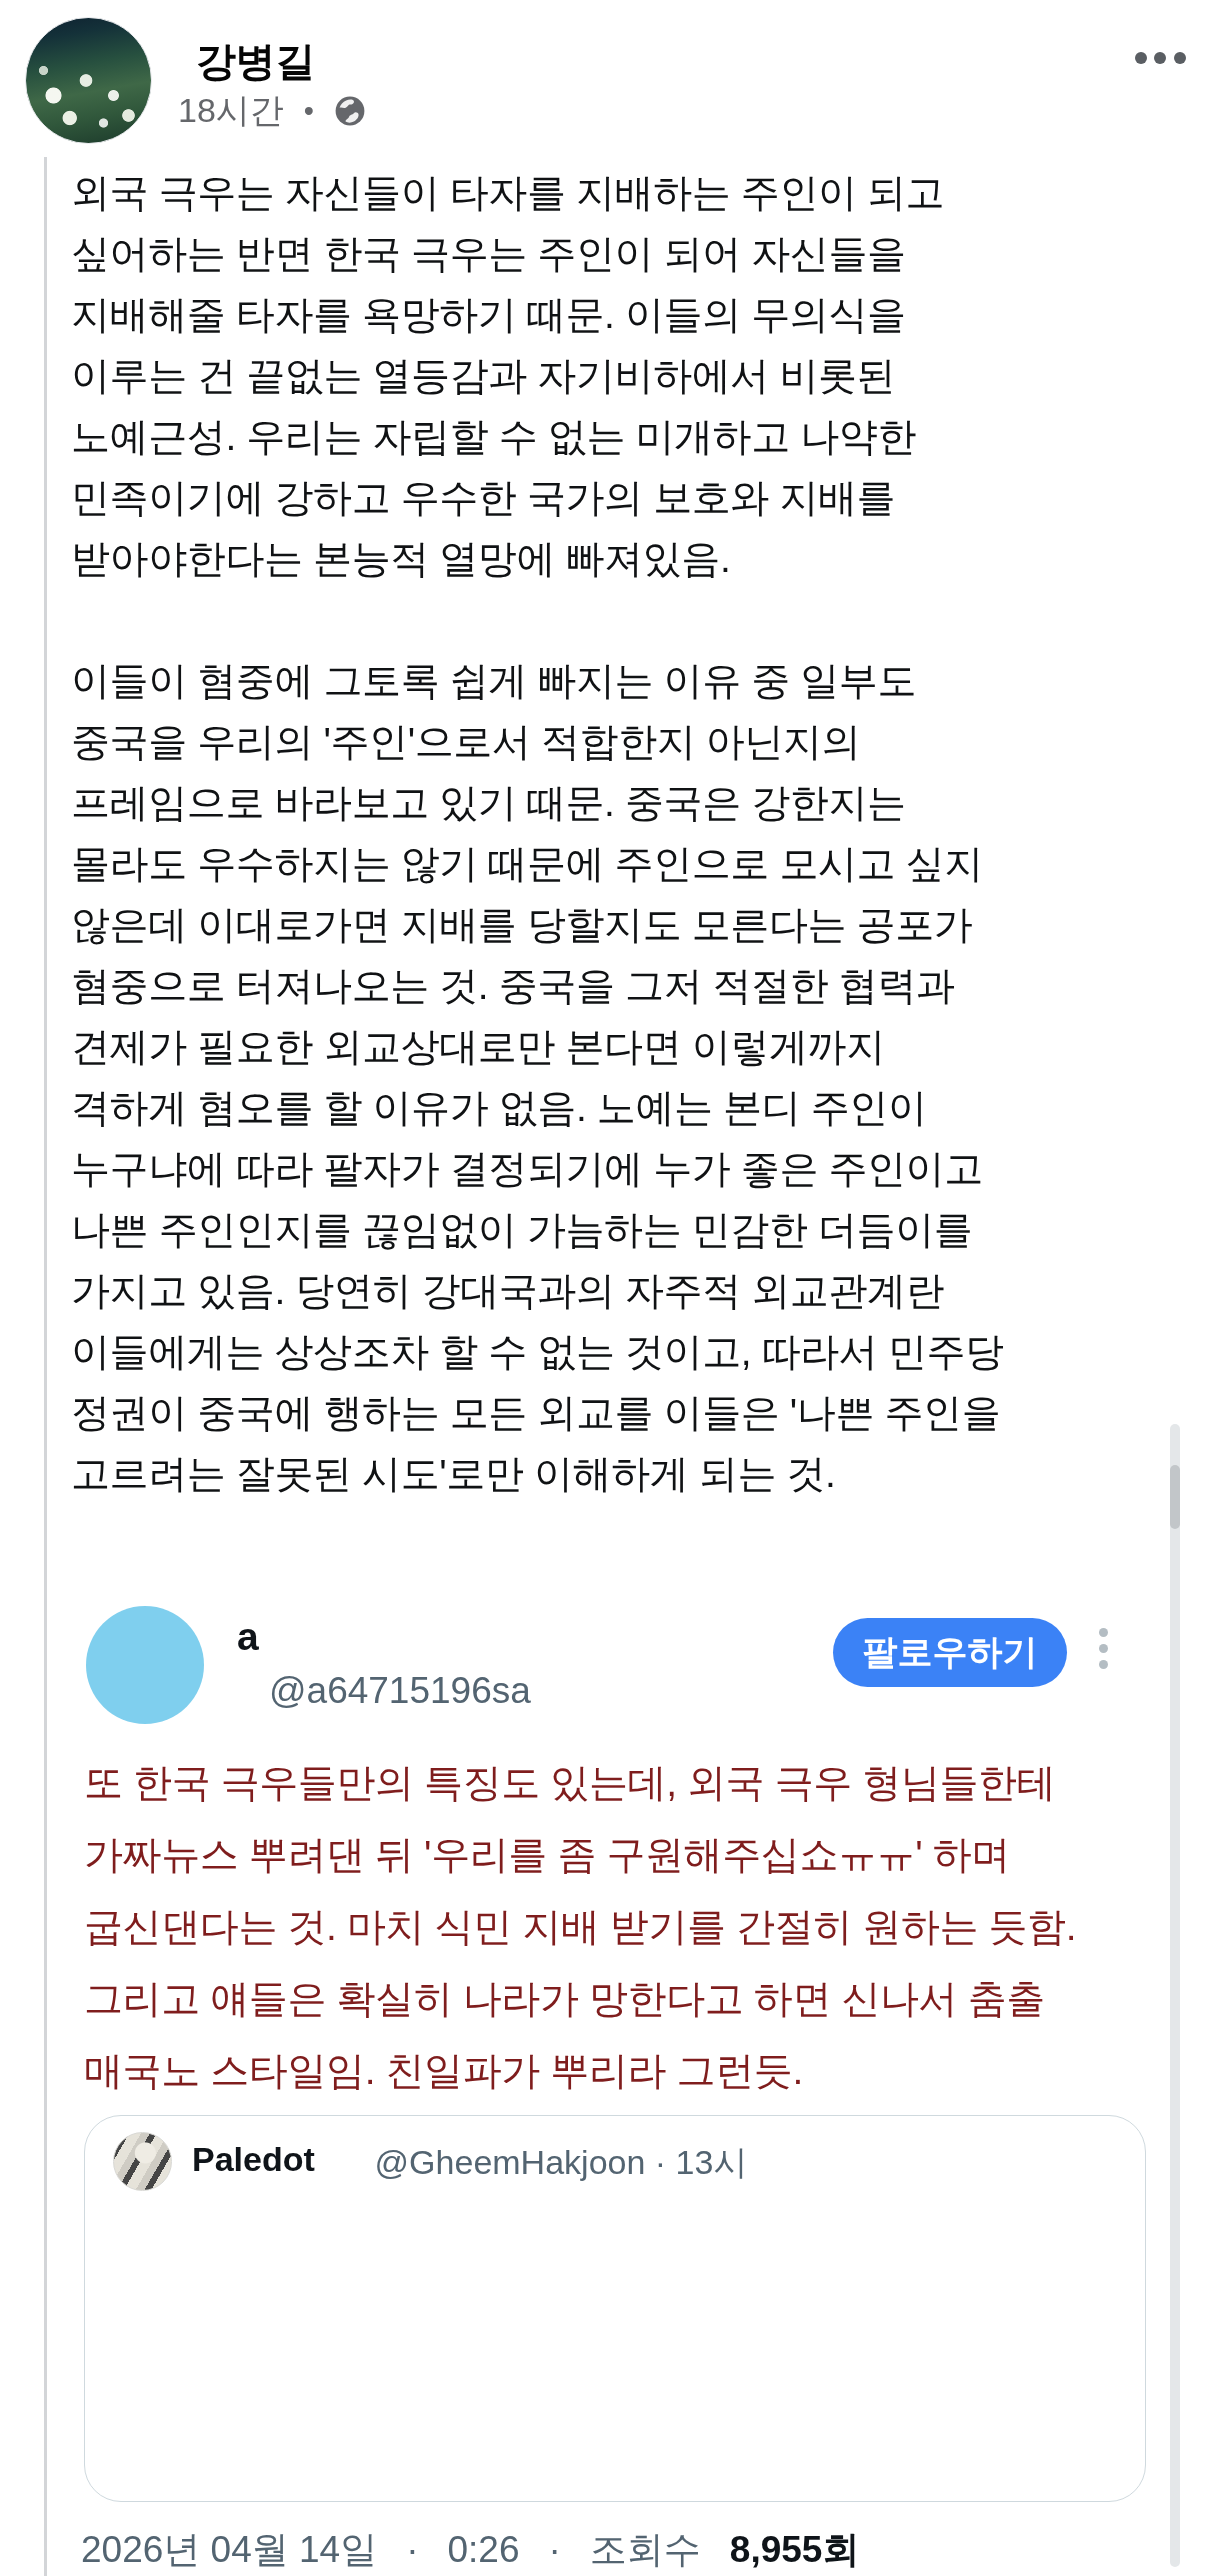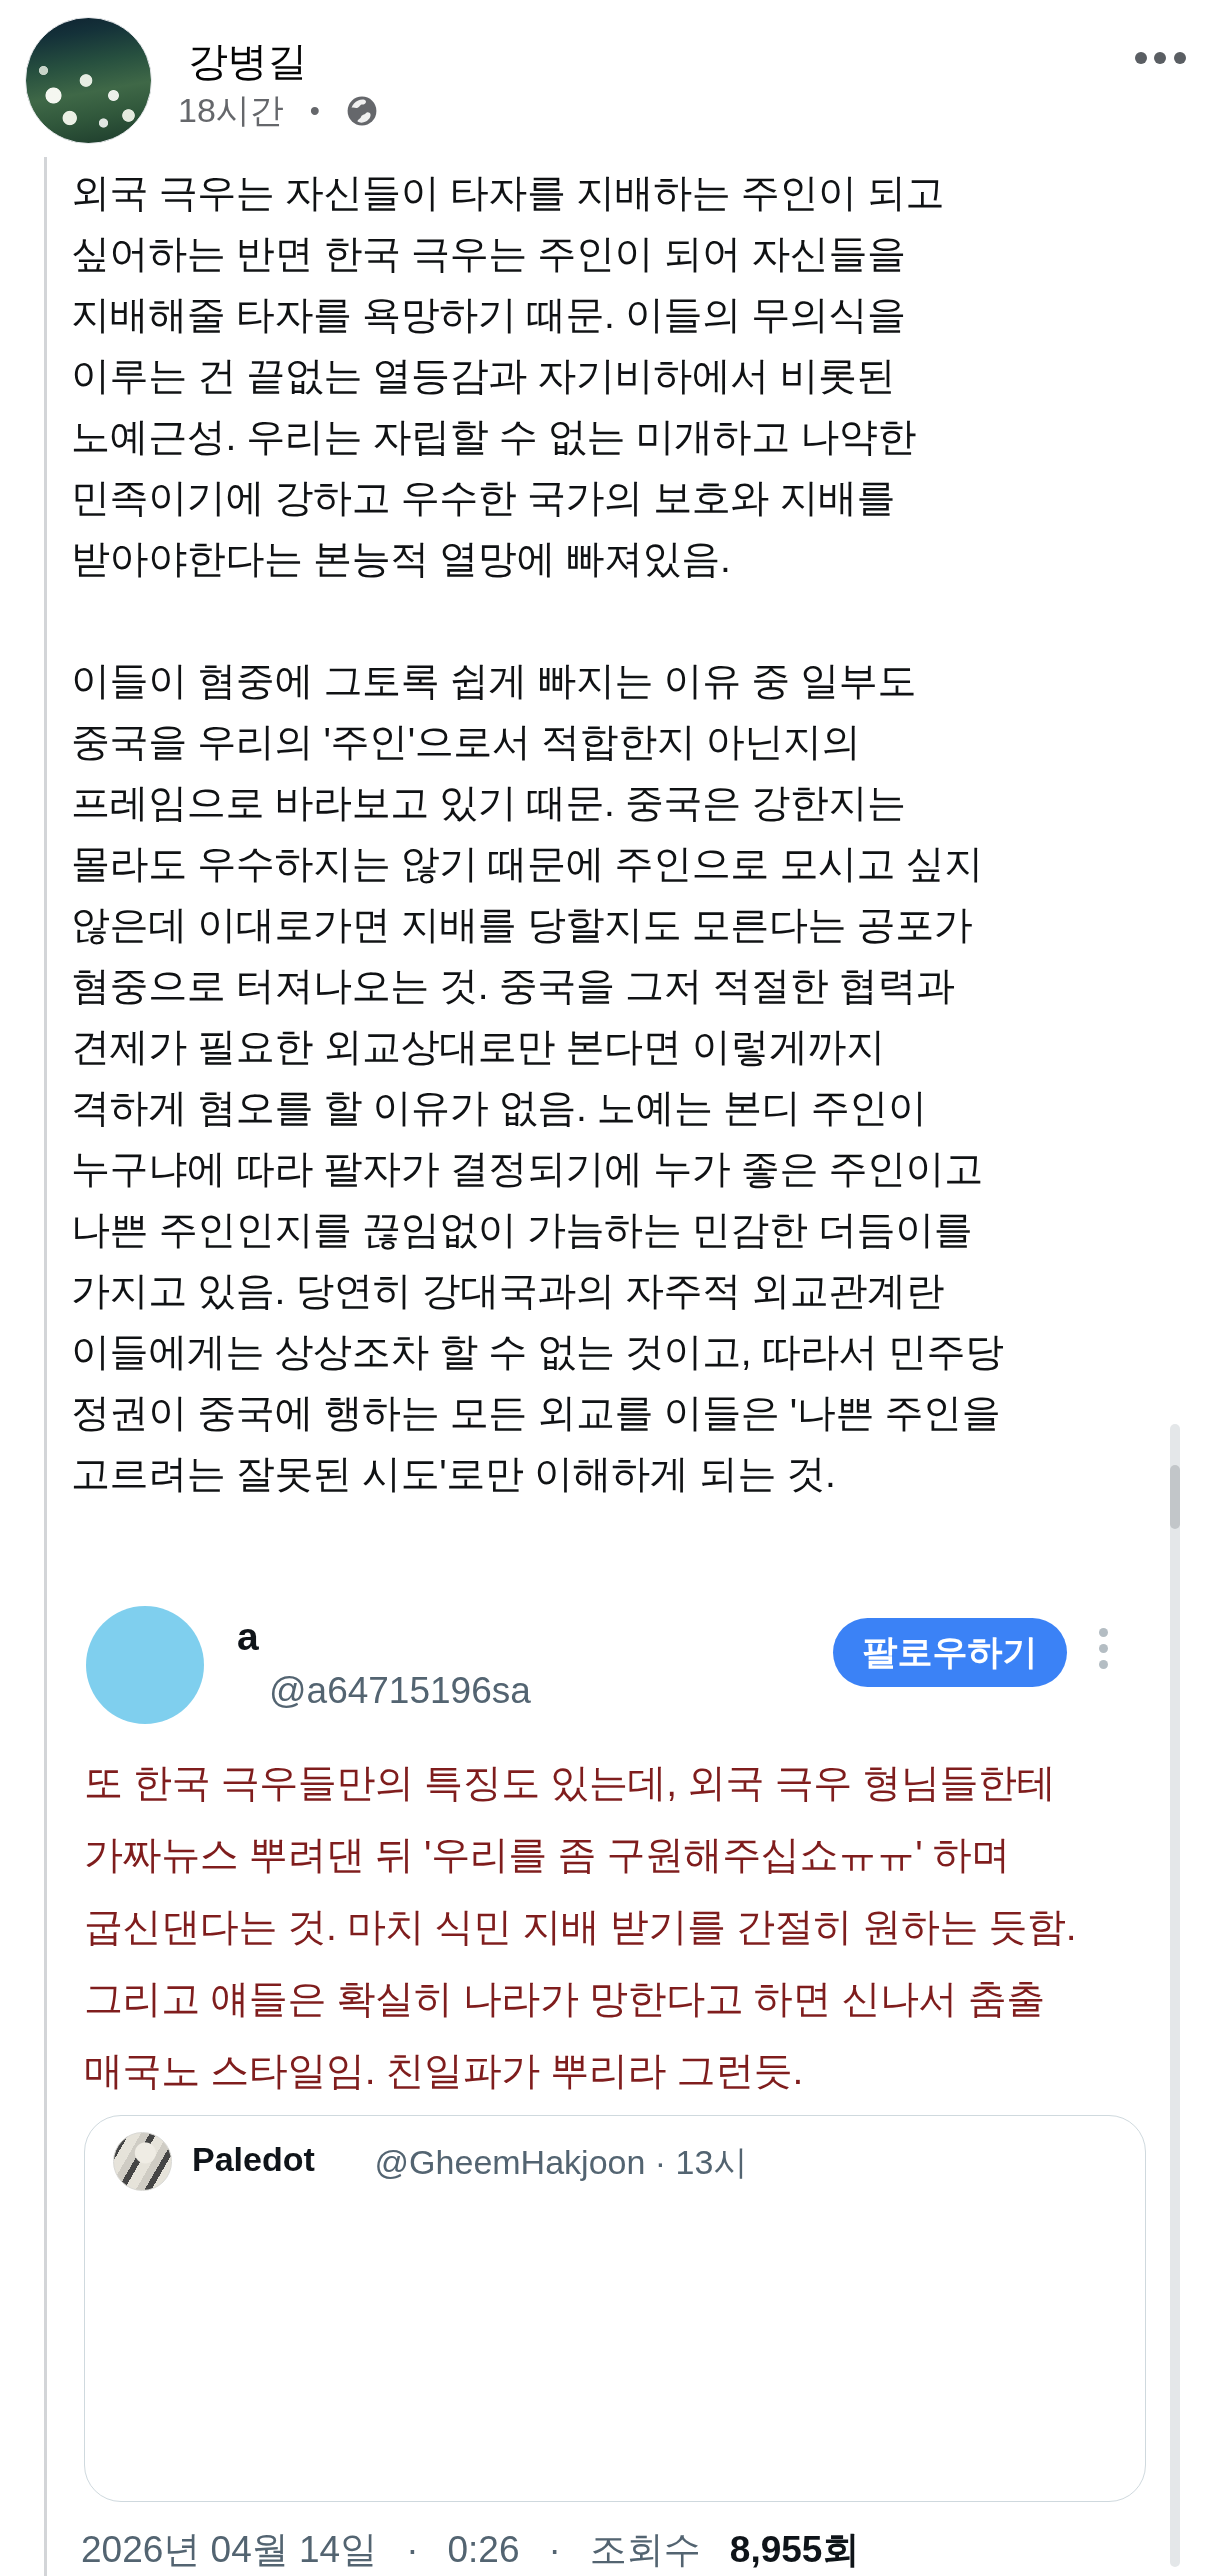--- a/index.html
+++ b/index.html
@@ -12,22 +12,22 @@
     border:0.8px solid #e4e6e9;
     background:
       radial-gradient(circle at 22% 62%, rgba(255,255,250,.95) 0 7.6px, rgba(255,255,250,0) 8.4px),
       radial-gradient(circle at 48% 50%, rgba(250,252,244,.9) 0 5.9px, rgba(250,252,244,0) 6.7px),
       radial-gradient(circle at 70% 62%, rgba(255,255,252,.9) 0 5px, rgba(255,255,252,0) 5.9px),
       radial-gradient(circle at 35% 80%, rgba(245,248,238,.95) 0 6.7px, rgba(245,248,238,0) 7.6px),
       radial-gradient(circle at 62% 84%, rgba(255,255,255,.85) 0 4.2px, rgba(255,255,255,0) 5px),
       radial-gradient(circle at 82% 78%, rgba(248,250,240,.9) 0 5.9px, rgba(248,250,240,0) 6.7px),
       radial-gradient(circle at 14% 42%, rgba(240,245,235,.8) 0 4.2px, rgba(240,245,235,0) 5px),
       linear-gradient(170deg,#0e2130 0%,#143139 16%,#27503f 38%,#3f6847 58%,#30573b 76%,#1c3a2b 100%);}
-  .fb-name{left:188px;top:34px;font-size:40px;font-weight:normal;color:#050505;letter-spacing:-0.4px;}
-  .fb-meta{left:178px;top:88px;display:flex;align-items:center;gap:26px;font-size:34px;color:#65676B;}
+  .fb-name{left:196px;top:34px;font-size:40px;font-weight:bold;color:#050505;letter-spacing:-0.4px;}
+  .fb-meta{left:178px;top:88px;display:flex;align-items:center;gap:20px;font-size:34px;color:#65676B;}
   .fb-meta .dot{font-size:29px;line-height:34px;}
   .menu-dots{left:1135px;top:52px;display:flex;gap:7.6px;}
   .menu-dots i{display:block;width:11.8px;height:11.8px;border-radius:50%;background:#5a5e63;}
 
   
   .left-line{left:44px;top:157px;width:2.5px;height:2419px;background:#d3d5d8;}
   .scroll-track{left:1170px;top:1424px;width:10px;height:1143px;background:#e4e7e9;border-radius:5px;}
   .scroll-thumb{left:1170px;top:1465px;width:10px;height:64px;background:#c2c6c9;border-radius:5px;}
 
   

